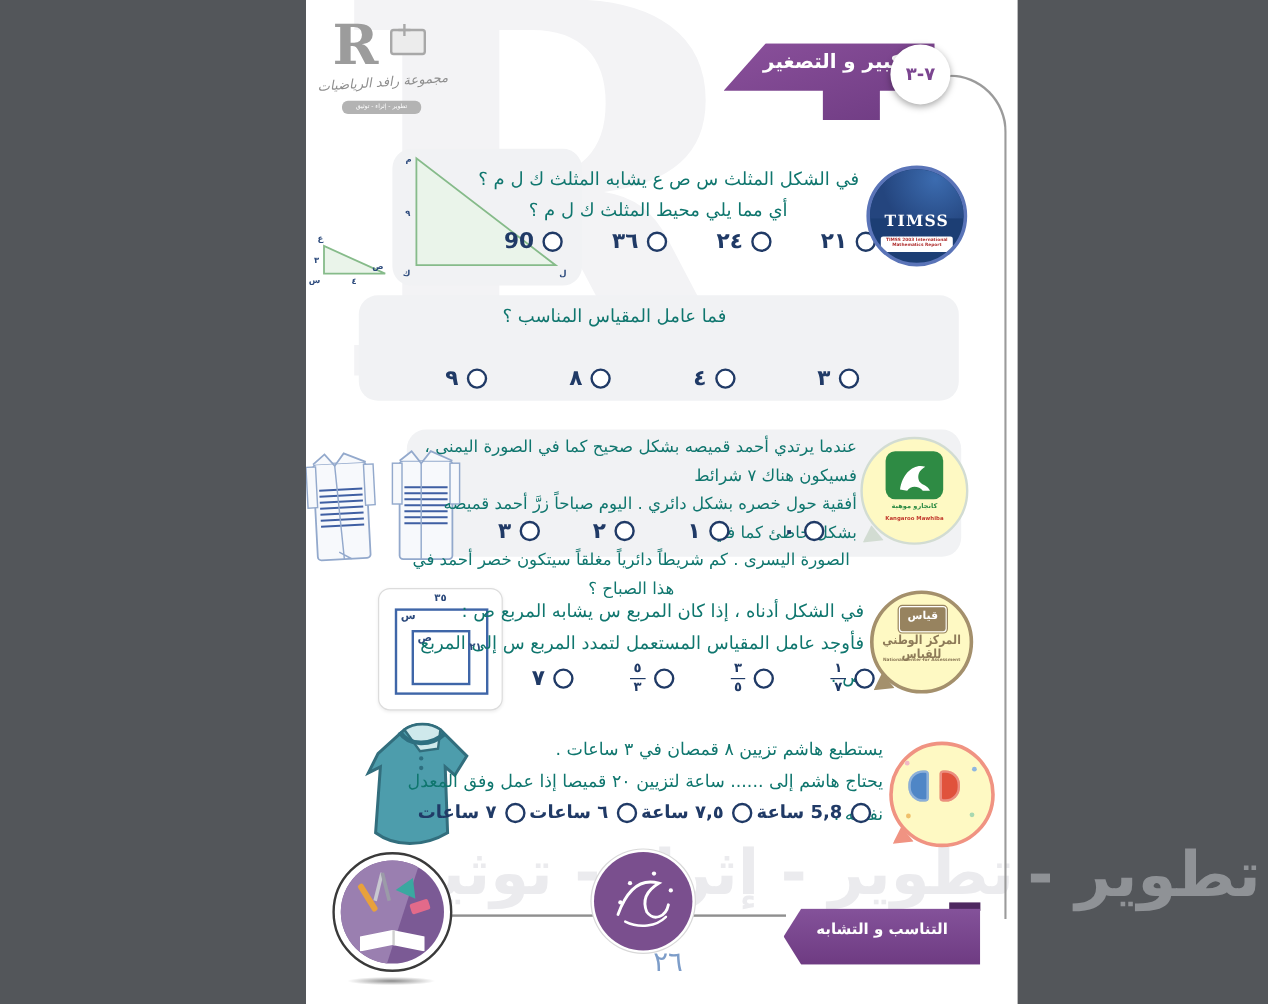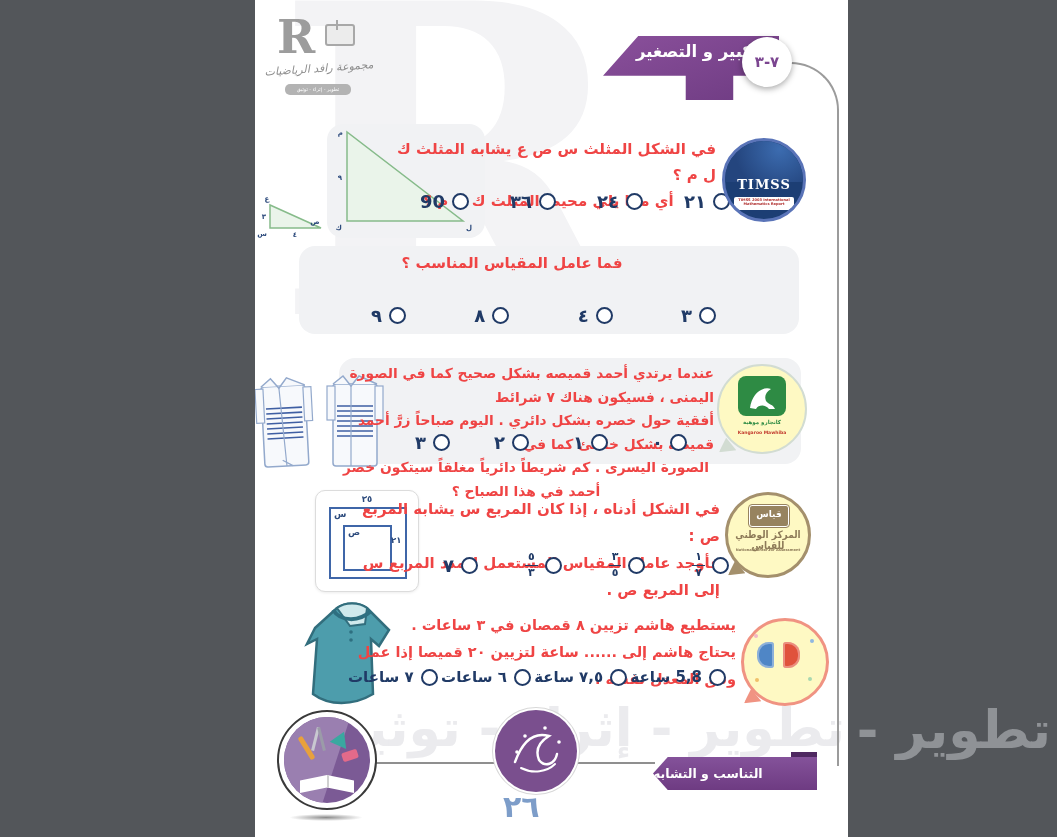--- a/index.html
+++ b/index.html
@@ -42,21 +42,21 @@
   .h-circle{
     position:absolute;left:487px;top:37px;width:50px;height:50px;border-radius:50%;
     background:#fff;box-shadow:0 2px 6px rgba(0,0,0,.35);z-index:3;
     text-align:center;line-height:50px;color:#7b4590;font-size:15px;font-weight:bold;
   }
   .connector{
     position:absolute;left:512px;top:62px;width:70px;height:702px;z-index:1;
     border-top:2px solid #9b9b9b;border-right:2px solid #9b9b9b;border-top-right-radius:48px;
   }
   
-  .q-text{position:absolute;z-index:2;direction:rtl;color:#ef4444;font-weight:bold;}
+  .q-text{position:absolute;z-index:2;direction:rtl;color:#0f766e;font-weight:normal;}
   .q-text .ln{text-align:right;}
   .q-text .ln.c{text-align:center;}
   .opts{position:absolute;z-index:2;display:flex;direction:rtl;justify-content:space-between;align-items:center;}
   .opt{display:flex;direction:rtl;align-items:center;gap:7px;color:#203a66;font-weight:bold;font-size:18px;}
   .opt .circ{width:13px;height:13px;border:2.5px solid #203a66;border-radius:50%;background:#fff;flex:0 0 auto;}
   .frac{display:inline-flex;flex-direction:column;align-items:center;font-size:11px;line-height:1.1;font-weight:bold;}
   .frac .num{border-bottom:1.6px solid #203a66;padding:0 3px 1px;}
   .frac .den{padding-top:1px;}
   .panel{position:absolute;background:#f1f2f4;border-radius:16px;z-index:1;}
   
@@ -104,27 +104,27 @@
   .f-circle .pencil{position:absolute;left:20px;top:18px;width:5px;height:26px;background:#e8a13c;transform:rotate(-32deg);border-radius:2px;}
   .f-circle .compass{position:absolute;left:30px;top:10px;width:3px;height:24px;background:#c8c8d0;transform:rotate(14deg);}
   .f-circle .compass2{position:absolute;left:36px;top:10px;width:3px;height:24px;background:#9b9ba8;transform:rotate(-14deg);}
   .f-circle .erase{position:absolute;left:58px;top:34px;width:16px;height:9px;background:#e36a8a;transform:rotate(-18deg);border-radius:2px;}
   .f-circle .book{position:absolute;left:16px;bottom:10px;width:54px;height:18px;background:#fff;clip-path:polygon(0 30%,50% 0,100% 30%,100% 100%,50% 70%,0 100%);}
   .f-circle .book::after{content:"";position:absolute;left:50%;top:0;width:2px;height:100%;background:#d0d0d0;}
   .f-shadow{position:absolute;left:34px;top:814px;width:74px;height:7px;background:radial-gradient(ellipse at center,rgba(0,0,0,.45),rgba(0,0,0,0) 70%);z-index:2;}
   .f-roundel{position:absolute;left:240px;top:710px;width:82px;height:82px;border-radius:50%;background:#7a4f8e;z-index:2;box-shadow:0 0 0 2px #fff,0 0 0 3px #d8d8d8;}
   .f-line{position:absolute;left:114px;top:762px;width:286px;border-top:2px solid #8f8f8f;z-index:1;}
   .f-ribbon{
-    position:absolute;left:398px;top:757px;width:164px;height:33px;z-index:2;
+    position:absolute;left:398px;top:757px;width:164px;height:47px;z-index:2;
     background:linear-gradient(180deg,#84529a,#6e3b82);
     clip-path:polygon(0 50%,9% 0,100% 0,100% 100%,9% 100%);
-    color:#fff;font-size:12.5px;font-weight:bold;text-align:left;line-height:33px;direction:rtl;
+    color:#fff;font-size:12.5px;font-weight:bold;text-align:center;line-height:33px;direction:rtl;
   }
   .f-fold{position:absolute;left:536px;top:752px;width:26px;height:7px;background:#4e2860;z-index:1;}
-  .f-pagenum{position:absolute;left:248px;top:789px;width:66px;text-align:left;font-size:30px;font-weight:bold;color:#7d9dc9;z-index:2;letter-spacing:7px;direction:ltr;}
+  .f-pagenum{position:absolute;left:248px;top:789px;width:66px;text-align:right;font-size:23px;font-weight:normal;color:#7d9dc9;z-index:2;letter-spacing:7px;direction:ltr;}
   svg text{font-family:"DejaVu Sans",sans-serif;fill:#2c4a7c;font-weight:bold;}
 </style>
 </head>
 <body>
 
 <div class="wm-right">تطوير - إثراء - توثيق</div>
 
 <div class="page">
   <div class="wm-r">R</div>
   <div class="wm-page">تطوير - إثراء - توثيق</div>

